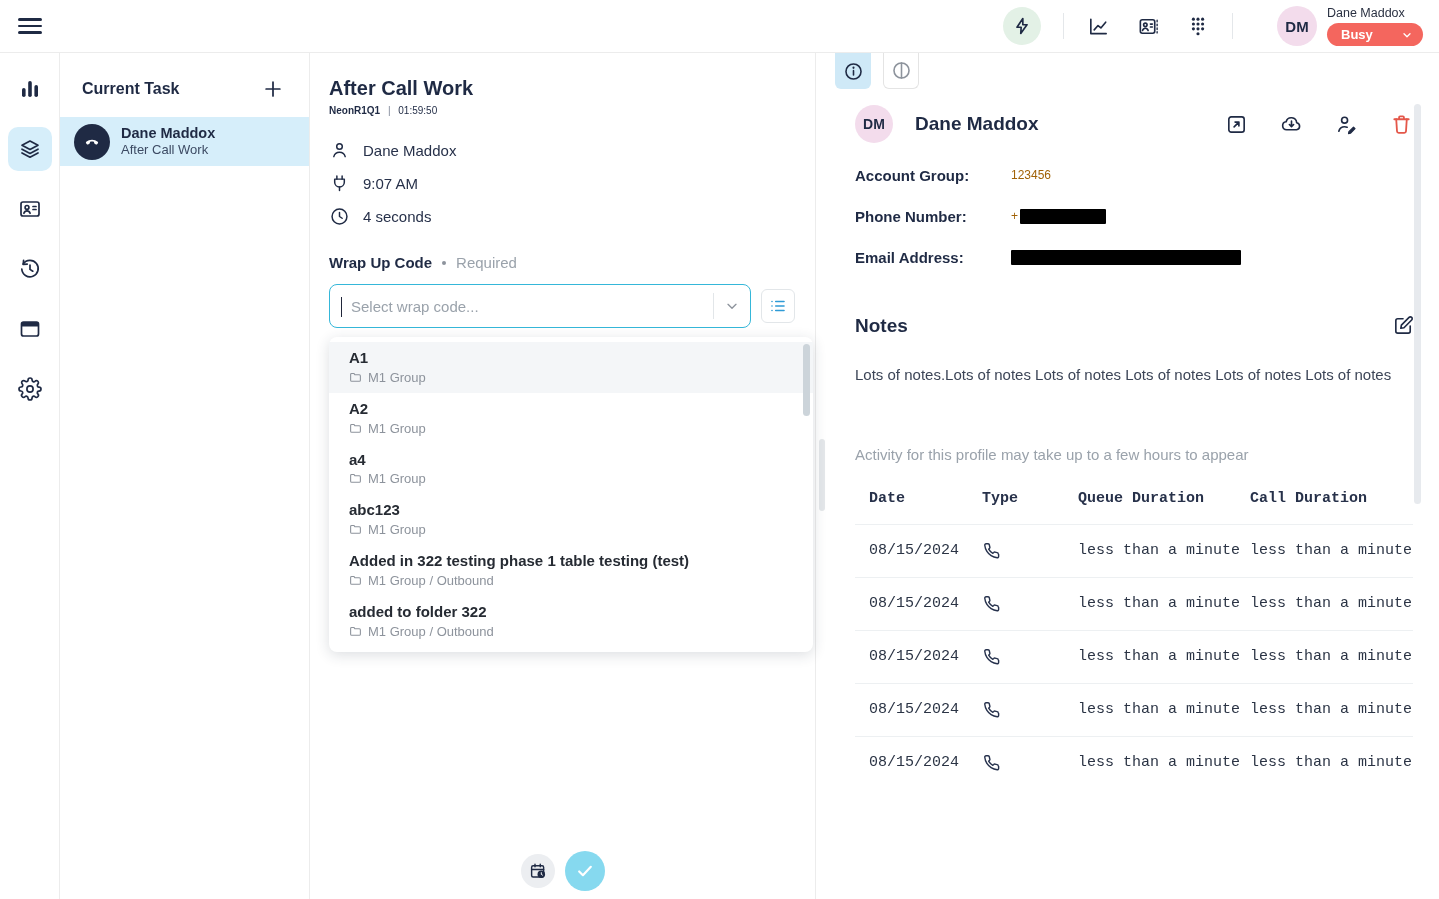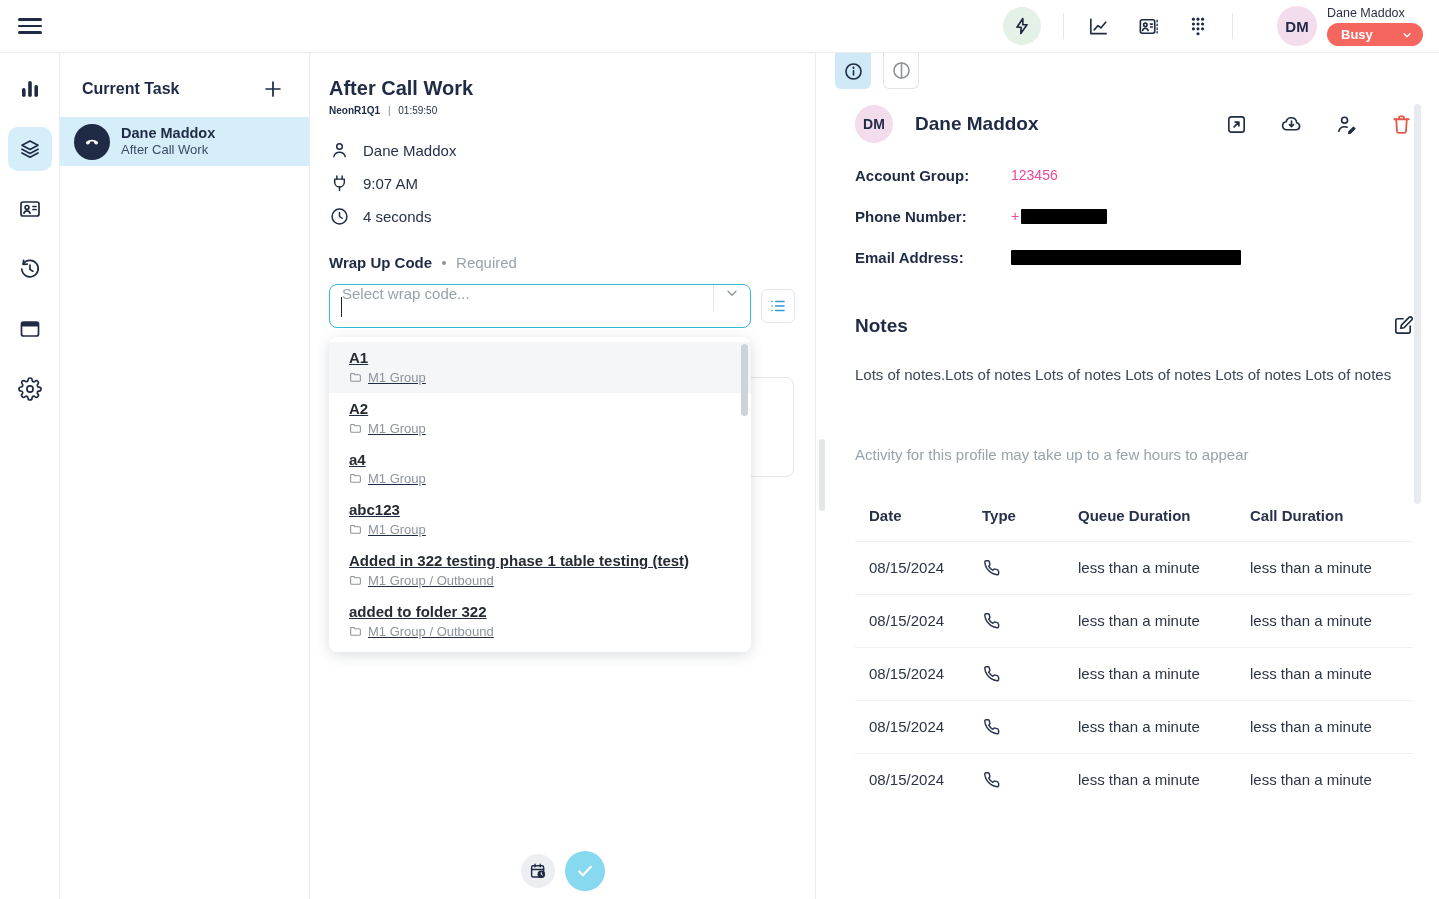--- a/index.html
+++ b/index.html
@@ -71,31 +71,31 @@
   .meta{margin-top:22px;display:flex;flex-direction:column;gap:9px;}
   .meta-row{display:flex;align-items:center;gap:13px;height:24px;}
   .meta-row .mi{width:21px;height:21px;color:var(--navy);flex:none;}
   .meta-row .mt{font-size:15px;color:#27314a;}
   .wrap-label-row{margin-top:26px;display:flex;align-items:center;}
   .wrap-label{font-size:15px;font-weight:700;}
   .req-dot{width:4px;height:4px;border-radius:50%;background:#8d939c;margin:0 10px;}
   .req-text{font-size:15px;color:var(--grey-text);}
   .select-row{margin-top:13px;display:flex;align-items:center;gap:10px;position:relative;z-index:5;}
   .wrap-select{width:426px;height:44px;border:1.5px solid var(--accent-teal);border-radius:8px;background:#fff;
-    display:flex;align-items:flex-start;padding:0 10px 0 12px;position:relative;}
+    display:flex;align-items:center;padding:0 10px 0 21px;position:relative;}
   .wrap-select input{flex:1;border:none;outline:none;font-size:15px;font-family:inherit;color:#27314a;background:transparent;}
   .wrap-select input::placeholder{color:#9aa2ab;}
   .caret{position:absolute;left:11px;top:12px;width:1px;height:20px;background:#20263a;}
   .sel-div{width:1px;height:26px;background:#e2e6e9;margin-right:10px;}
   .sel-chev{color:#8d939c;}
   .list-btn{width:34px;height:34px;border:1px solid #e2e6e9;border-radius:6px;background:#fff;cursor:pointer;
     display:flex;align-items:center;justify-content:center;color:#2f9bd6;}
   .ghost-box{position:absolute;left:19px;top:324px;width:465px;height:100px;border:1px solid #e6e6e6;border-radius:8px;z-index:1;}
-  .dropdown{position:absolute;left:19px;top:284px;width:422px;background:#fff;border-radius:8px;z-index:20;
-    box-shadow:0 3px 14px rgba(40,50,70,.16);padding:5px 0;text-decoration:underline;}
+  .dropdown{position:absolute;left:19px;top:284px;width:484px;background:#fff;border-radius:8px;z-index:20;
+    box-shadow:0 3px 14px rgba(40,50,70,.16);padding:5px 0;}
   .dd-item{padding:7px 20px 8px 20px;cursor:pointer;}
   .dd-item:first-child{background:#f4f6f8;}
   .dd-code{font-size:15px;font-weight:700;color:#262b33;line-height:1.25;white-space:nowrap;overflow:hidden;}
   .dd-path{display:flex;align-items:center;gap:6px;margin-top:2px;color:#8d939c;font-size:13px;}
   .dd-scroll{position:absolute;right:3px;top:7px;width:7px;height:72px;background:#ccd4da;border-radius:4px;cursor:pointer;}
   .main-actions{position:absolute;bottom:8px;left:0;width:100%;display:flex;justify-content:center;align-items:center;gap:10px;}
   .cal-btn{width:34px;height:34px;border-radius:50%;background:#eceef1;border:none;cursor:pointer;
     display:flex;align-items:center;justify-content:center;color:var(--navy);}
   .check-btn{width:40px;height:40px;border-radius:50%;background:#86d9ef;border:none;cursor:pointer;
     display:flex;align-items:center;justify-content:center;}
@@ -110,31 +110,31 @@
   .tab.inactive{background:#fff;border:1px solid #e4e4e4;border-top:none;color:#8d939c;}
   .contact-head{margin-top:16px;padding:0 26px;display:flex;align-items:center;}
   .avatar.profile{width:38px;height:38px;font-size:14px;}
   .contact-name{font-size:19px;font-weight:700;margin-left:22px;}
   .contact-actions{margin-left:auto;display:flex;align-items:center;gap:32px;}
   .ca-icon{width:23px;height:23px;color:var(--navy);cursor:pointer;}
   .ca-icon.danger{color:#e4574a;}
   .fields{margin-top:22px;padding:0 26px;}
   .field-row{display:flex;align-items:center;margin-bottom:21px;height:20px;}
   .field-label{width:156px;font-size:15px;font-weight:700;flex:none;}
-  .field-value{font-size:14px;color:#ec4899;display:flex;align-items:center;gap:2px;}
+  .field-value{font-size:12px;color:#a16207;display:flex;align-items:center;gap:2px;}
   .redact{background:#000;height:15px;border-radius:1px;display:inline-block;}
   .redact.email{width:230px;}
   .redact.phone{width:86px;}
   .section-head{display:flex;align-items:center;justify-content:space-between;padding:0 24px 0 26px;}
   .section-title{font-size:19px;font-weight:700;}
   .notes-section{margin-top:47px;}
   .notes-text{margin-top:27px;padding:0 26px;font-size:15px;color:#3c4557;line-height:1.45;}
   .activity-section{margin-top:60px;}
   .activity-sub{margin-top:11px;padding:0 26px;font-size:15px;color:var(--grey-text);}
-  .activity-table{margin-top:44px;padding:0 26px;}
+  .activity-table{margin-top:27px;padding:0 26px;font-family:Liberation Mono, monospace;}
   .a-grid{display:grid;grid-template-columns:113px 96px 172px 1fr;align-items:center;padding-left:14px;}
   .a-head{padding-bottom:17px;}
   .a-head span{font-size:15px;font-weight:700;color:#27314a;}
   .a-row{height:53px;border-top:1px solid #edf0f2;font-size:15px;color:#2b3445;}
   .a-row .type-ic{width:19px;height:19px;color:#27324d;}
   .right-scroll{position:absolute;right:18px;top:51px;width:7px;height:400px;background:#e7eaee;border-radius:4px;cursor:pointer;}
 </style>
 </head>
 <body>
 

